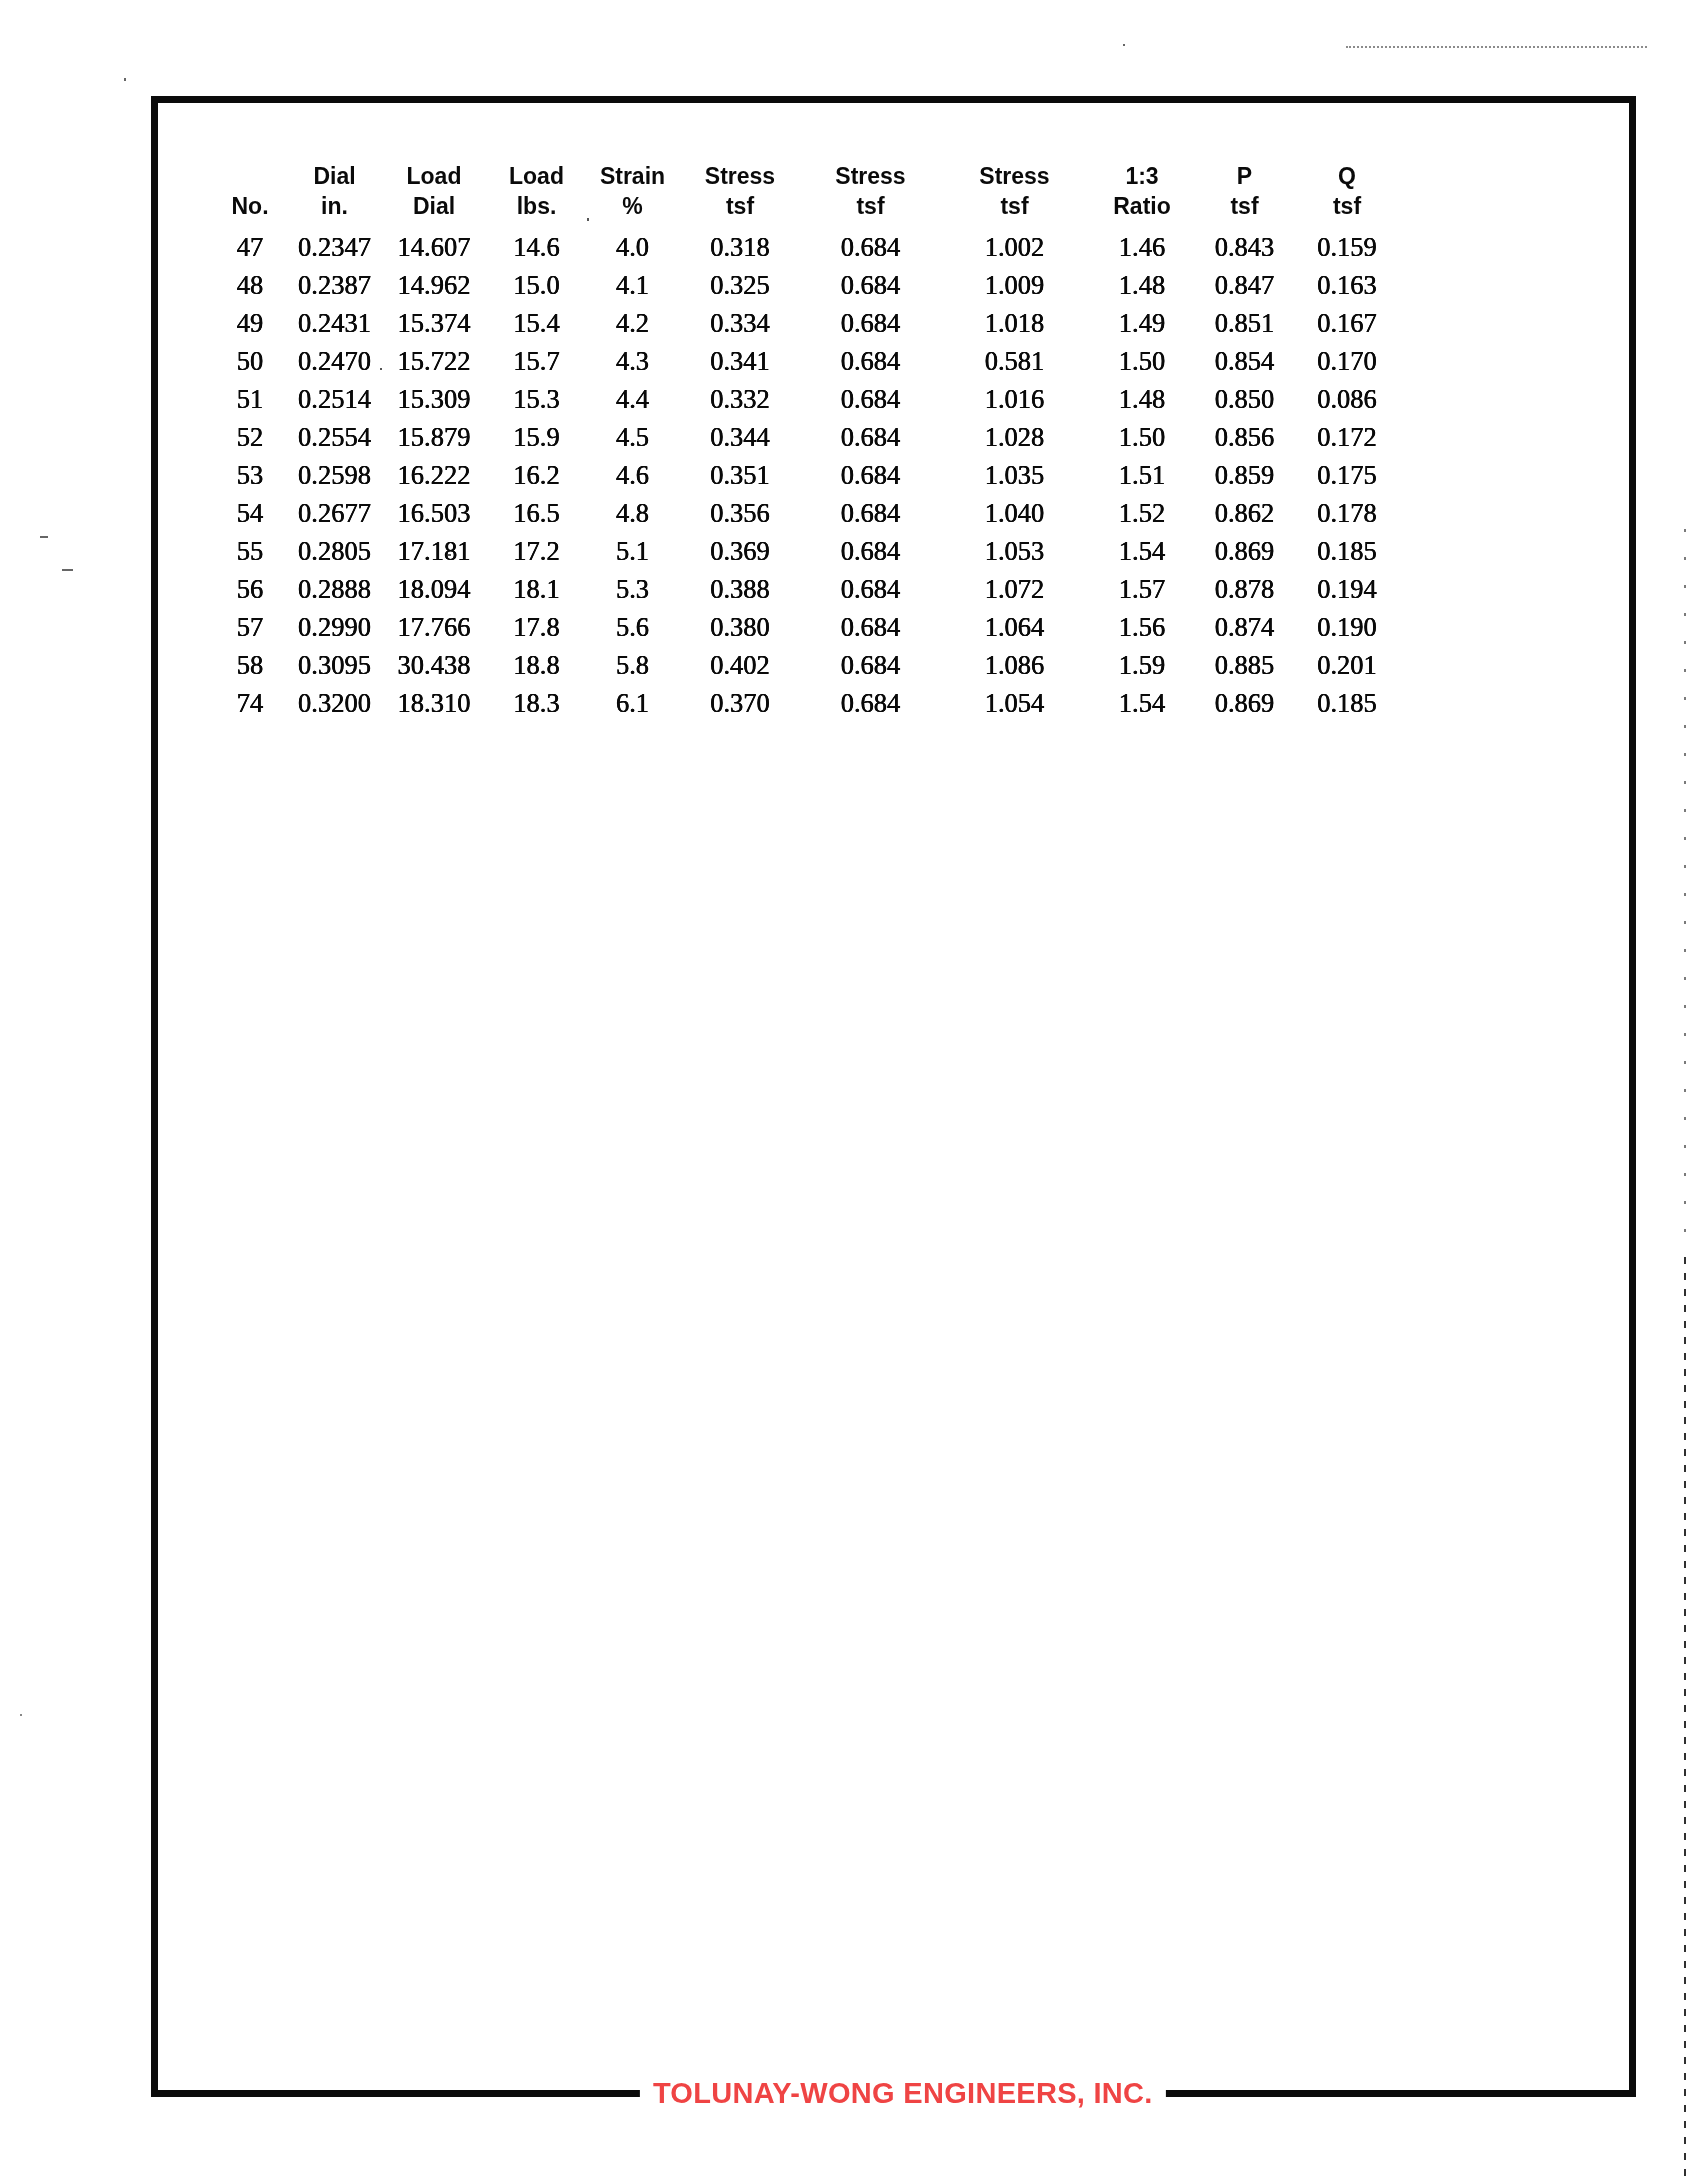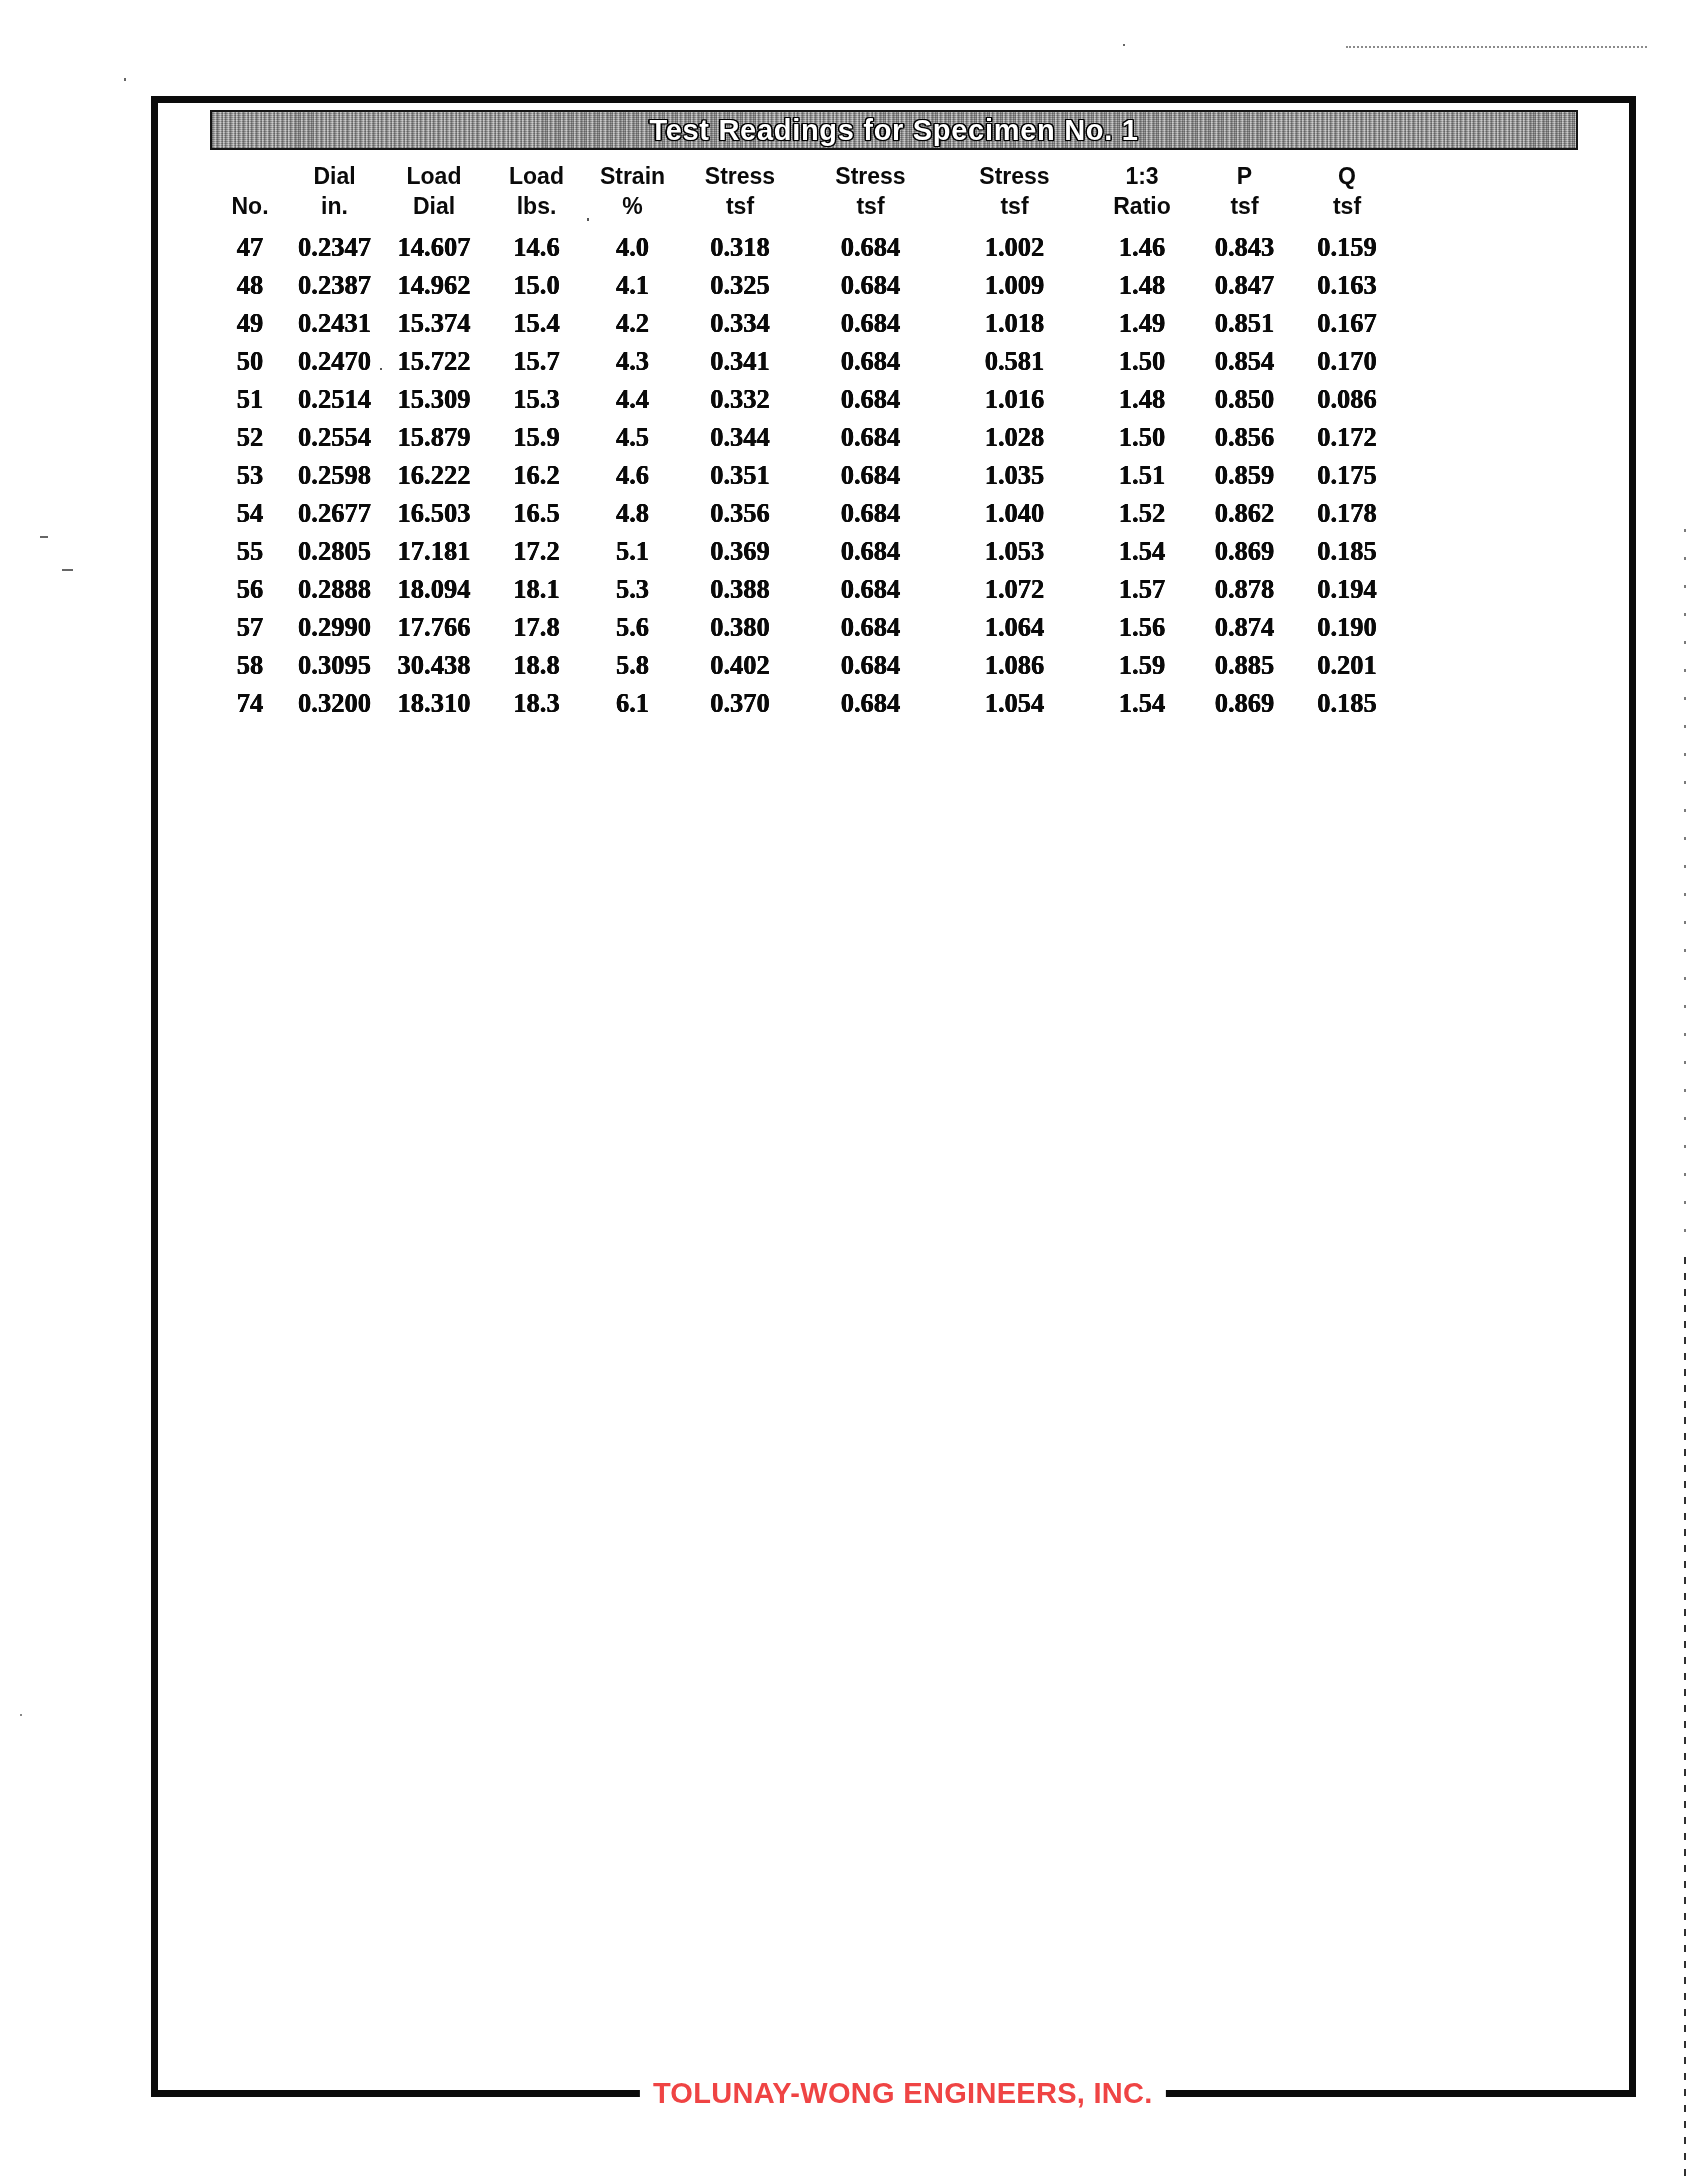--- a/index.html
+++ b/index.html
@@ -47,21 +47,21 @@
   .hrow,.drow{
     display:grid;
     grid-template-columns:76px 93px 106px 99px 93px 122px 139px 149px 106px 99px 106px;
   }
   .hrow{height:30px;line-height:30px;}
   .hcell{
     text-align:center;font-weight:bold;font-size:23px;
     font-family:"Liberation Sans",sans-serif;white-space:nowrap;
   }
   .tbody{margin-top:6.6px;}
-  .drow{height:38px;line-height:38px;font-weight:bold;}
+  .drow{height:38px;line-height:38px;}
   .dcell{
     text-align:center;font-size:26.5px;
     font-family:"Liberation Serif",serif;
     color:#0a0a0a;white-space:nowrap;
     text-shadow:0.3px 0 currentColor, -0.2px 0 currentColor;
   }
 
   
   .footer{
     position:absolute;left:calc(50% + 9.3px);bottom:-2.6px;
@@ -88,23 +88,20 @@
     background:repeating-linear-gradient(180deg,#2f2f2f 0 6.6px, transparent 6.6px 16px);
   }
 </style>
 </head>
 <body>
 
 <div class="page">
 
   <div class="frame">
 
-    <div class="title-bar">
-      <span class="title-text">Test Readings for Specimen No. 1</span>
-    </div>
 
     <div class="table">
       <div class="thead" id="thead">
           <div class="hrow">
             <div class="hcell"></div>
             <div class="hcell">Dial</div>
             <div class="hcell">Load</div>
             <div class="hcell">Load</div>
             <div class="hcell">Strain</div>
             <div class="hcell">Stress</div>

